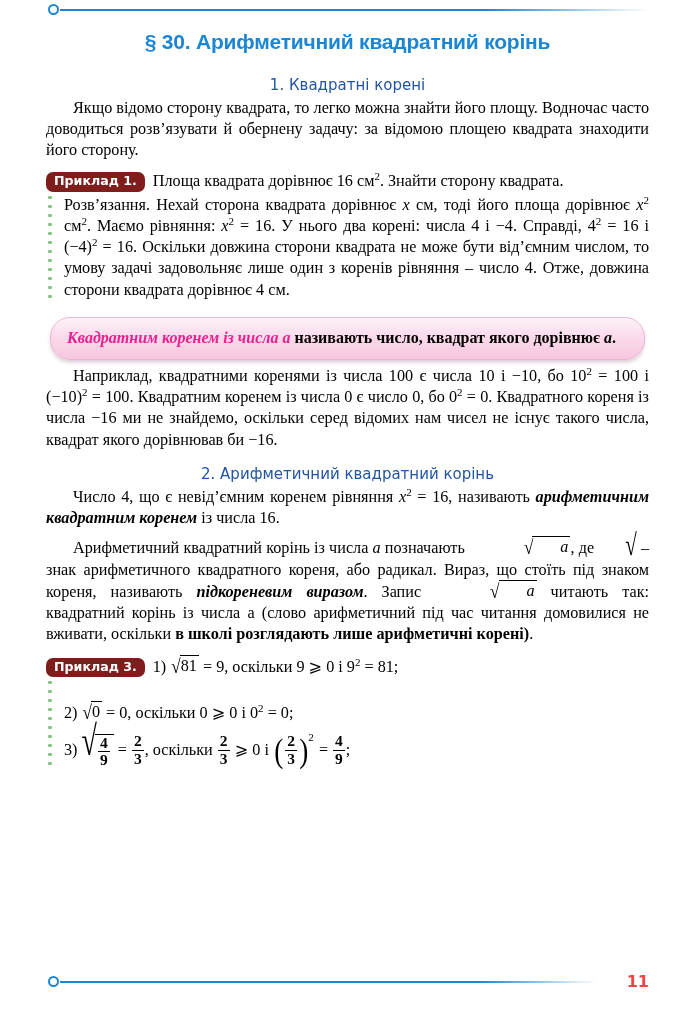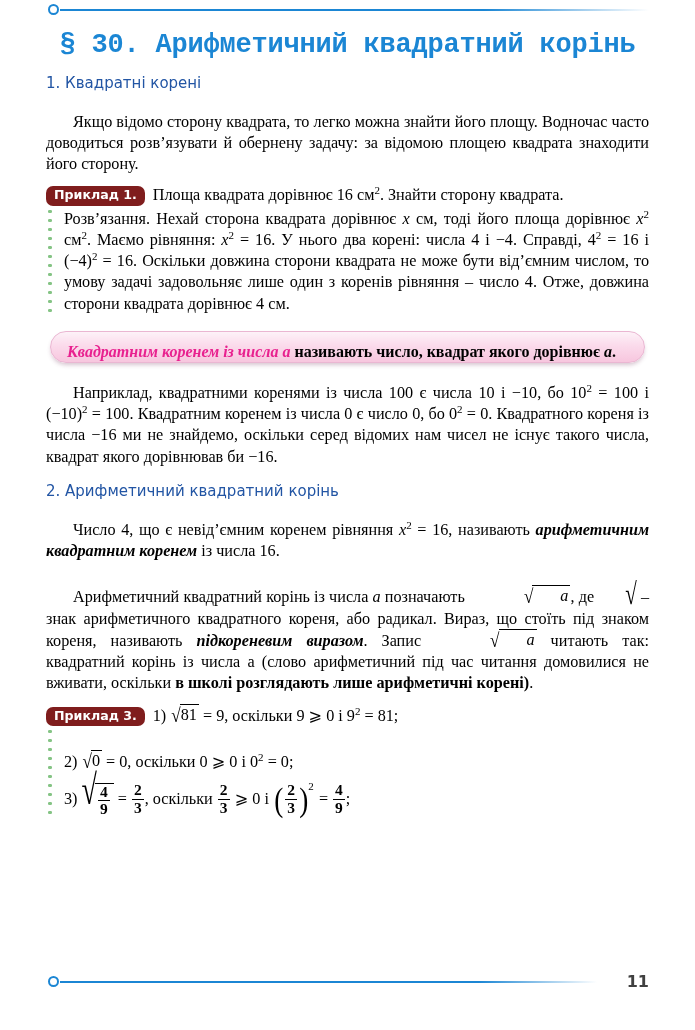--- a/index.html
+++ b/index.html
@@ -57,46 +57,46 @@
     width: 11px;
     height: 11px;
     border-radius: 50%;
     border: 2px solid #1b86d4;
     background: #ffffff;
     box-sizing: border-box;
   }
 
   
   h1.sec-title {
-    font-family: Liberation Mono, monospace;
-    font-weight: bold;
-    font-size: 27px;
+    font-family: Liberation Sans, sans-serif;
+    font-weight: bold;
+    font-size: 21px;
     color: #1b86d4;
     text-align: center;
     margin: 12px 0 0 0;
     letter-spacing: -0.2px;
   }
   h2.sub-title {
     font-family: "DejaVu Sans", "Liberation Sans", sans-serif;
     font-weight: normal;
     font-size: 15px;
     color: #2255a4;
-    text-align: left;
-    margin: 14px 0 4px 0;
+    text-align: center;
+    margin: 22px 0 4px 0;
   }
   h2.sub-title.two {
     margin-top: 14px;
   }
 
   
   p.body {
     font-size: 16.2px;
     line-height: 1.30;
     text-align: justify;
-    margin: 20px 0 0 0;
+    margin: 4px 0 0 0;
     text-indent: 27px;
     hyphens: manual;
   }
 
   i, .it { }
   .bi { font-style: italic; font-weight: bold; }
   .b { font-weight: bold; }
   .mv { font-style: italic; font-family: "Liberation Serif", serif; }
 
   sup { font-size: 0.68em; vertical-align: super; line-height: 0; }
@@ -141,21 +141,21 @@
   .ex-line { margin: 3px 0 0 0; }
   .ex-line.first { margin-top: 0; }
 
   
   .defbox {
     position: relative;
     margin: 16px 4px 6px 4px;
     border-radius: 20px;
     background: linear-gradient(to bottom, #fdf2f8 0%, #fbdcec 42%, #f7c6de 100%);
     border: 1px solid #eab6d2;
-    padding: 10px 16px 0 16px;
+    padding: 10px 16px 11px 16px;
     box-shadow: 0 3px 4px -1px rgba(120,60,95,0.30);
     font-size: 16px;
     line-height: 1.30;
   }
   .defbox .hl {
     color: #e8218f;
     font-style: italic;
     font-weight: bold;
   }
   .defbox .rest { font-weight: bold; }
@@ -280,21 +280,21 @@
     background: #ffffff;
     box-sizing: border-box;
   }
   .f-pageno {
     position: absolute;
     right: 0;
     top: 0;
     font-family: "DejaVu Sans", "Liberation Sans", sans-serif;
     font-weight: bold;
     font-size: 16px;
-    color: #404040;
+    color: #ef4444;
   }
 </style>
 </head>
 <body>
 
 <div class="page">
 
   <div class="rule-wrap">
     <span class="rule-dot"></span>
     <span class="rule-line"></span>

